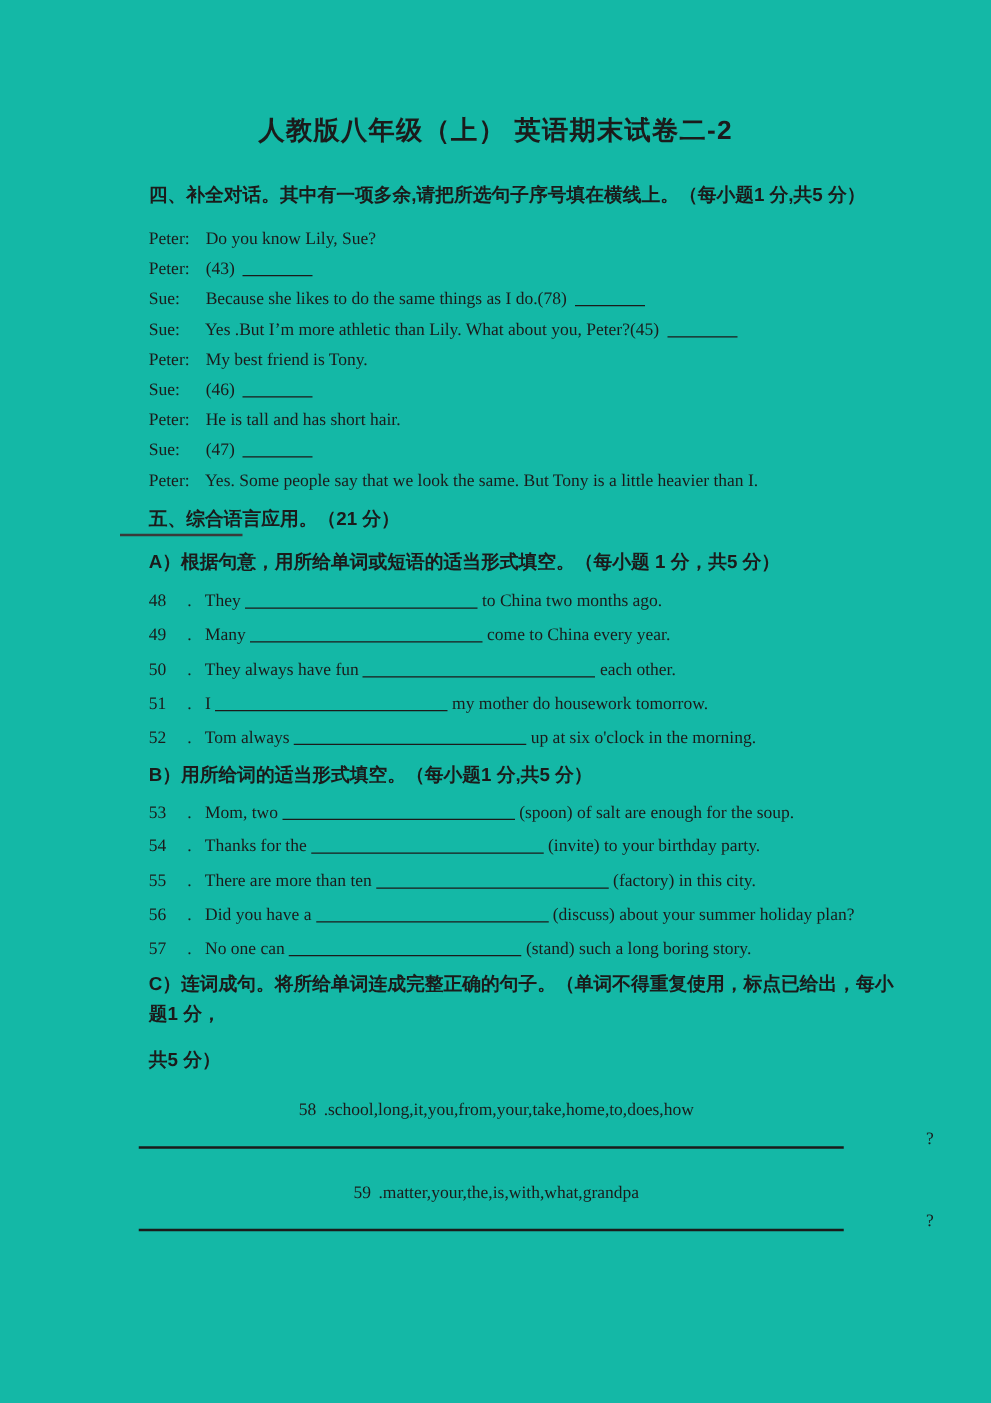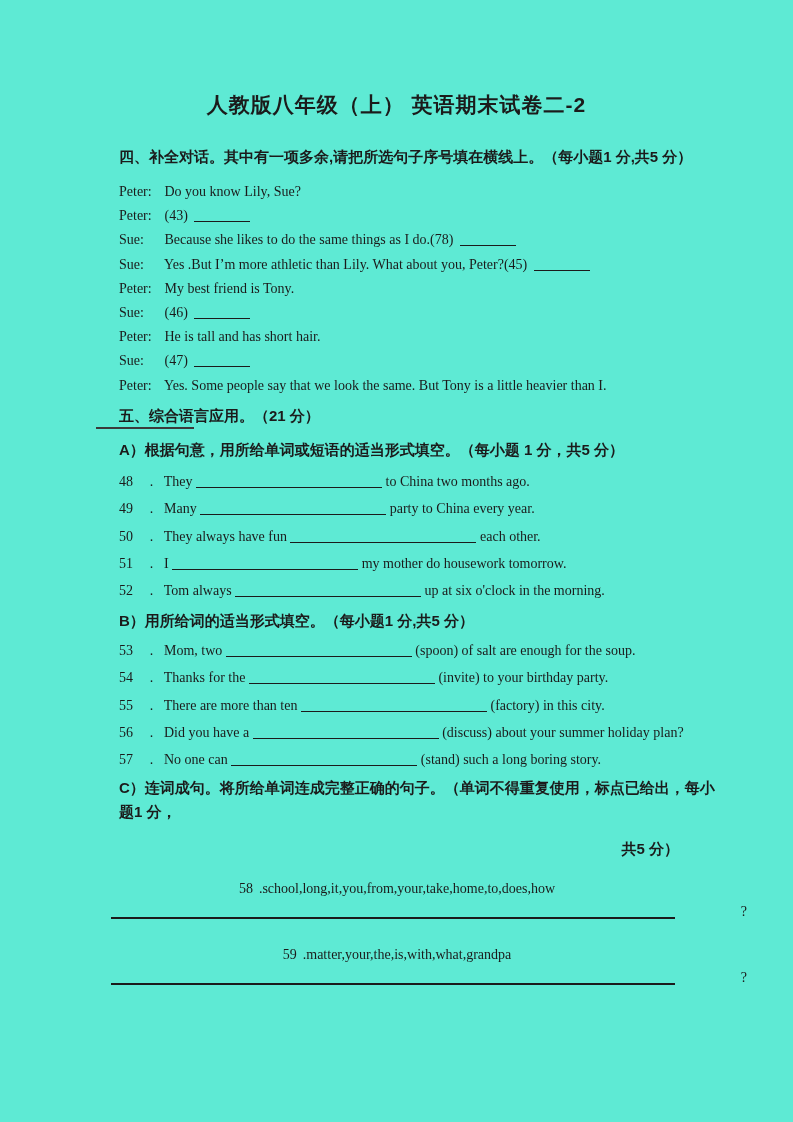--- a/index.html
+++ b/index.html
@@ -1,19 +1,19 @@
 <!DOCTYPE html>
 <html><head>
 <meta charset="utf-8">
 <style>
   html,body{margin:0;padding:0;background:#e8e8e8;}
   .page{
     position:relative;
     width:793px;height:1122px;
-    background:#5eead4;
+    background:#14b8a6;
     overflow:hidden;
     color:#1b1b1b;
     font-family:"Liberation Serif","DejaVu Serif",serif;
     font-size:14px;
   }
   .cn{font-family:"Liberation Sans","DejaVu Sans",sans-serif;font-weight:bold;}
   .title{
     padding-top:90px;
     text-align:center;
     font-size:21px;
@@ -21,21 +21,21 @@
     letter-spacing:1px;
   }
   .content{margin-left:119px;width:560px;}
   .sec-heading{font-size:15px;line-height:21px;white-space:nowrap;}
   .h-sec4{margin-top:26px;}
   .h-sec5{margin-top:7px;}
   .h-parta{margin-top:13px;}
   .h-partb{margin-top:5px;}
   .h-partc1{margin-top:3px;}
   .h-partc2{line-height:27px;}
-  .h-partc3{margin-top:13px;text-align:right;}
+  .h-partc3{margin-top:13px;}
 
   .dialogue{margin-top:13px;}
   .d-line{line-height:24.2px;white-space:nowrap;}
   .speaker{display:inline-block;width:42px;}
 
   .blank{
     display:inline-block;
     border-bottom:1.2px solid #1b1b1b;
     height:3px;
     position:relative;
@@ -152,21 +152,21 @@
     <span class="q-pre">They</span>
     <span class="blank blank-long"></span>
     <span class="q-post">to China two months ago.</span>
   </div>
 
   <div class="q-line">
     <span class="qnum">49</span>
     <span class="qdot">.</span>
     <span class="q-pre">Many</span>
     <span class="blank blank-long"></span>
-    <span class="q-post">party to China every year.</span>
+    <span class="q-post">come to China every year.</span>
   </div>
 
   <div class="q-line">
     <span class="qnum">50</span>
     <span class="qdot">.</span>
     <span class="q-pre">They always have fun</span>
     <span class="blank blank-long"></span>
     <span class="q-post">each other.</span>
   </div>
 

